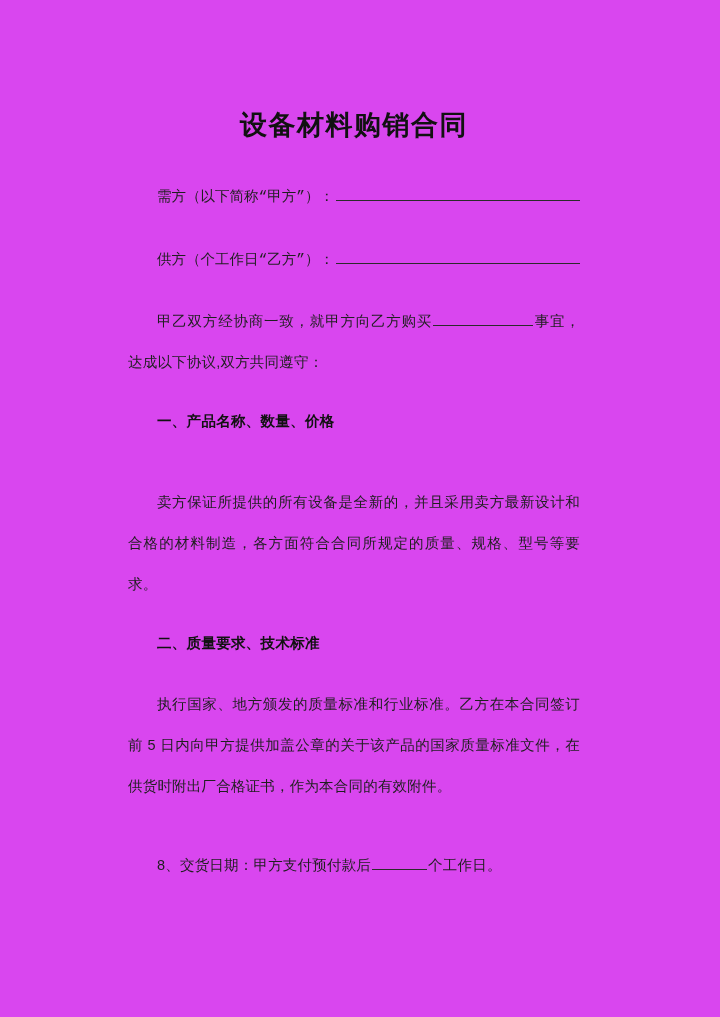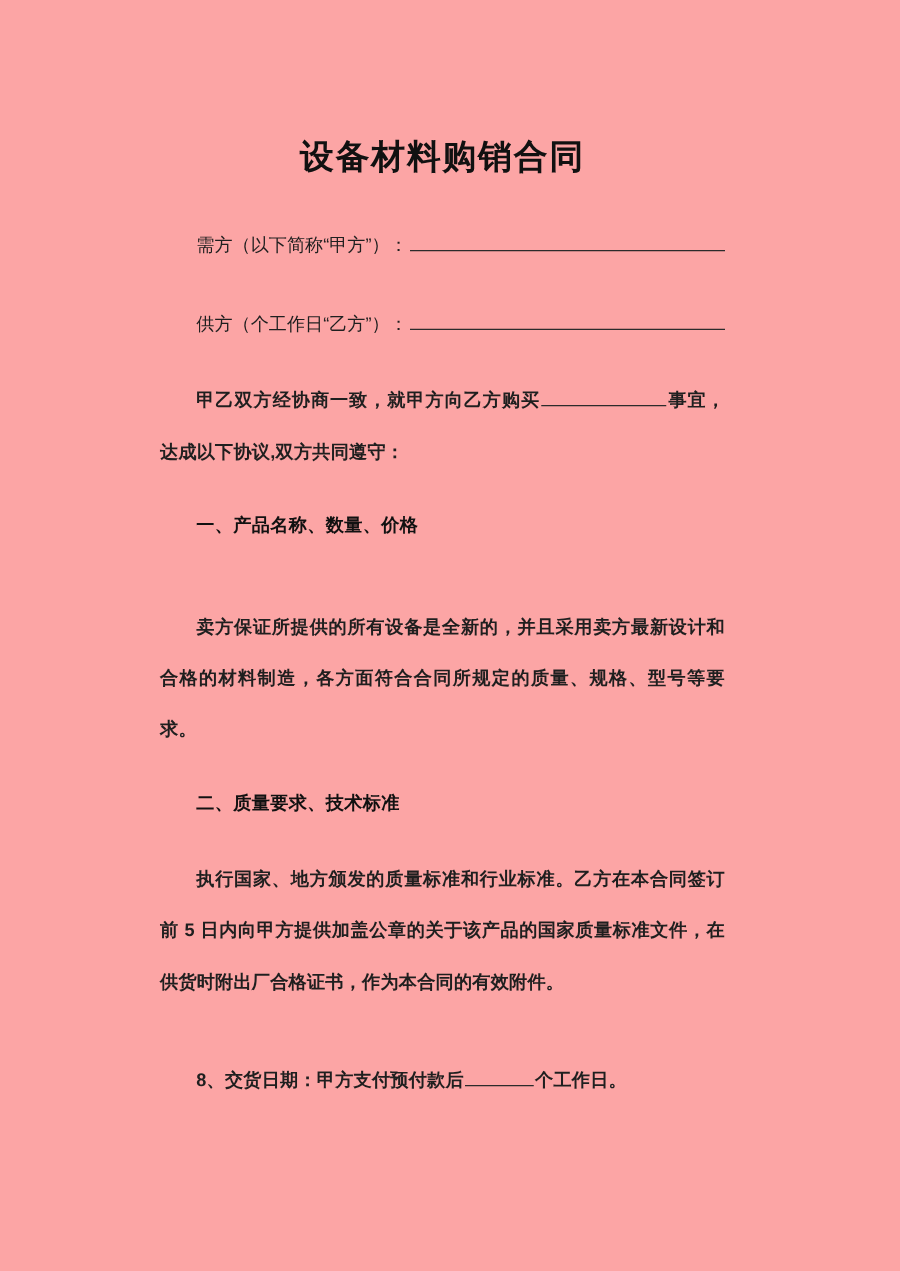--- a/index.html
+++ b/index.html
@@ -8,21 +8,21 @@
     background: #ffffff;
   }
   body {
     font-family: "Liberation Sans", "DejaVu Sans", sans-serif;
     color: #1a1a1a;
   }
   .page {
     position: relative;
     width: 720px;
     height: 1017px;
-    background: #fca5a5;
+    background: #d946ef;
     margin: 0 auto;
     overflow: hidden;
     box-sizing: border-box;
   }
   .content {
     position: absolute;
     left: 128px;
     top: 0;
     width: 452px;
   }
@@ -37,21 +37,20 @@
     line-height: 1.3;
   }
   .para {
     font-size: 14.5px;
     line-height: 41px;
     color: #1f1f1f;
     margin: 0;
     letter-spacing: 0.2px;
     text-align: justify;
     text-justify: inter-ideograph;
-    font-weight: bold;
   }
   .indent {
     text-indent: 2em;
   }
   .heading {
     font-size: 14.5px;
     font-weight: bold;
     line-height: 41px;
     color: #111;
     margin: 0;
@@ -79,21 +78,21 @@
   .blank-days   { width: 55px; }
   .line-row {
     display: flex;
     align-items: baseline;
     font-size: 14.5px;
     line-height: 41px;
     color: #1f1f1f;
     text-indent: 0;
     padding-left: 2em;
   }
-  .line-row .lbl { white-space: nowrap; }
+  .line-row .lbl { white-space: nowrap; font-family: Liberation Mono, monospace; }
   .line-row .fill {
     flex: 1 1 auto;
     border-bottom: 1.2px solid #2b2b2b;
     height: 0.92em;
     margin-left: 2px;
   }
 </style>
 </head>
 <body>
 

